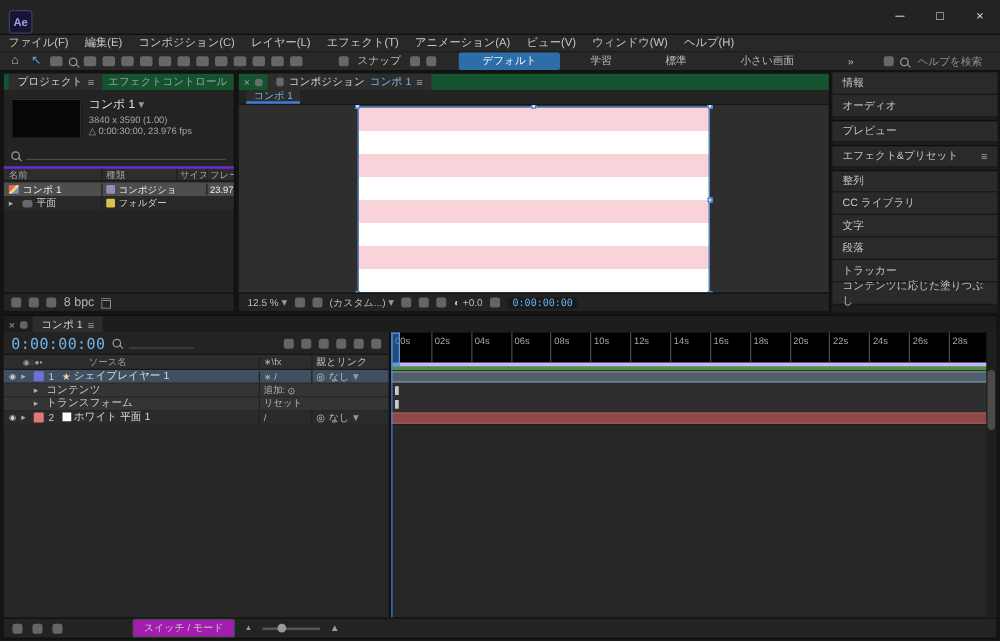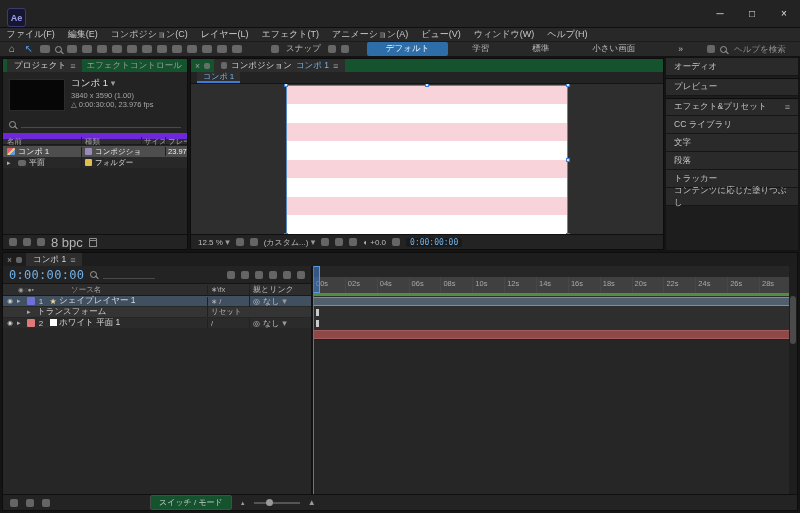--- a/index.html
+++ b/index.html
@@ -33,33 +33,33 @@
   .tabbar{height:13px;background:#14532d;display:flex;align-items:center;font-size:8.5px;color:#9e9e9e;gap:4px;padding:0 4px}
   .tab{background:#2d2d2d;color:#d4d4d4;height:100%;display:flex;align-items:center;padding:0 7px;gap:4px;white-space:nowrap}
   .menu-glyph{font-size:9px;color:#9a9a9a}
   
   .thumb{position:absolute;left:6px;top:20px;width:56px;height:32px;background:#060606;border:1px solid #2b2b2b}
   .pj-name{position:absolute;left:68px;top:18px;font-size:9.5px;color:#e2e2e2}
   .pj-line1{position:absolute;left:68px;top:32px;font-size:7.5px;color:#a6a6a6}
   .pj-line2{position:absolute;left:68px;top:41px;font-size:7.5px;color:#a6a6a6}
   .pj-search{position:absolute;left:0;top:58px;width:100%;height:14px;display:flex;align-items:center;padding:0 6px;gap:5px}
   .pj-search .line{flex:1;border-bottom:1px solid #4a4a4a;height:1px;margin-top:6px}
-  .pj-header{position:absolute;left:0;top:74px;width:100%;height:12px;background:#2d2d2d;border-top:6px solid #6d28d9;border-bottom:1px solid #1a1a1a;
+  .pj-header{position:absolute;left:0;top:74px;width:100%;height:12px;background:#2d2d2d;border-top:2px solid #6d28d9;border-bottom:1px solid #1a1a1a;
     display:flex;align-items:center;font-size:7.5px;color:#a5a5a5}
   .pj-row{position:absolute;left:0;width:100%;height:11px;display:flex;align-items:center;font-size:8px;color:#d0d0d0;background:#282828}
   .pj-row.selected{background:#4e4e4e;color:#efefef}
   .pc-name{flex:1;display:flex;align-items:center;gap:3px;padding-left:4px;overflow:hidden;white-space:nowrap}
   .pc-type{width:60px;display:flex;align-items:center;gap:3px;border-left:1px solid #1f1f1f;padding-left:3px;overflow:hidden;white-space:nowrap;font-size:7.5px}
   .pc-size{width:24px;border-left:1px solid #1f1f1f;padding-left:2px;overflow:hidden;white-space:nowrap;font-size:7.5px}
   .pc-frame{width:22px;border-left:1px solid #1f1f1f;padding-left:2px;overflow:hidden;white-space:nowrap;font-size:7.5px}
   .chip{width:7px;height:7px;border-radius:1px;display:inline-block;flex:0 0 auto}
   .comp-mini{width:8px;height:7px;border-radius:1px;display:inline-block;flex:0 0 auto;
     background:linear-gradient(135deg,#d66 0 40%,#fc6 40% 65%,#69d 65%)}
   .pj-footer{position:absolute;left:0;bottom:0;width:100%;height:15px;background:#232323;border-top:1px solid #101010;
-    display:flex;align-items:center;gap:6px;padding:0 6px;font-size:13px;color:#b5b5b5}
+    display:flex;align-items:center;gap:6px;padding:0 6px;font-size:10px;color:#b5b5b5}
   
   .viewer-row{position:absolute;left:0;top:13px;width:100%;height:12px;background:#232323;border-bottom:1px solid #141414;display:flex;align-items:center;padding:0 6px}
   .viewer-tab{font-size:8px;color:#7ab4e8;background:#2d2d2d;border-bottom:2px solid #3d7dd6;padding:0 6px;height:100%;display:flex;align-items:center}
   .viewport{position:absolute;left:0;top:25px;width:472px;height:152px;background:#2e2e2e;overflow:hidden}
   .comp-canvas{position:absolute;left:96px;top:2px;width:280px;height:148px;
     background:repeating-linear-gradient(to bottom,#f8d3d9 0 18.5px,#ffffff 18.5px 37px);
     outline:1px solid rgba(90,150,220,.85)}
   .handle{position:absolute;width:4px;height:4px;background:#d8e8fa;border:1px solid #3d7dd6}
   .comp-bottom{position:absolute;left:0;bottom:0;width:100%;height:15px;background:#232323;border-top:1px solid #101010;
     display:flex;align-items:center;gap:6px;padding:0 7px;font-size:8px;color:#bdbdbd;white-space:nowrap}
@@ -81,34 +81,34 @@
   .c-eye{width:14px;text-align:center;font-size:6.5px;color:#cfcfcf}
   .c-tw{width:10px;font-size:7px;color:#aeaeae}
   .swatch{width:8px;height:8px;border-radius:1px;flex:0 0 auto}
   .c-num{width:12px;text-align:center;font-size:8px;color:#c8c8c8}
   .c-ico{width:12px;text-align:center;font-size:8px;color:#e8d8a0}
   .c-name{flex:1;overflow:hidden;white-space:nowrap}
   .c-sw{width:42px;font-size:7.5px;color:#b5b5b5;border-left:1px solid #202020;padding-left:3px;display:flex;align-items:center;gap:2px;overflow:hidden;white-space:nowrap}
   .c-parent{width:62px;font-size:8px;border-left:1px solid #202020;display:flex;align-items:center;gap:3px;padding-left:3px;color:#c0c0c0}
   .solid-ico{width:7px;height:7px;background:#ffffff;display:inline-block;flex:0 0 auto}
   .tl-right{position:absolute;left:308px;top:0;width:486px;height:230px;background:#262626;border-left:2px solid #121212}
-  .ruler{position:absolute;left:0;top:11px;width:478px;height:28px;background:#404040;border-bottom:4px solid #c4b5fd;display:flex}
+  .ruler{position:absolute;left:0;top:0;width:478px;height:28px;background:#000000;border-bottom:4px solid #c4b5fd;display:flex}
   .rcell{flex:0 0 31.87px;border-left:1px solid #474747;font-size:7.5px;color:#a8a8a8;padding:2px 0 0 2px;overflow:hidden}
   .tr-rows{position:absolute;left:0;top:28px;width:478px;height:46px;background:#2e2e2e;border-bottom:1px solid #1f1f1f}
   .cache{position:absolute;left:0;top:27px;width:478px;height:3px;background:#4f8f3f}
   .bar1{position:absolute;left:0;top:31px;width:478px;height:9px;background:#515e6b;border:1px solid #7e8e9c}
   .bar2{position:absolute;left:0;top:64px;width:478px;height:9px;background:#8e4848;border:1px solid #a25c5c}
   .imark{position:absolute;left:3px;width:3px;height:7px;background:#c9c9c9}
   .ph-line{position:absolute;left:0;top:0;width:1px;height:230px;background:#3d7dd6}
   .ph-head{position:absolute;left:0;top:0;width:7px;height:27px;background:rgba(64,120,200,.6);border:1px solid #5a9ae0}
   .vsb{position:absolute;right:0;top:0;width:8px;height:230px;background:#1e1e1e}
   .vsb-thumb{position:absolute;left:1px;top:30px;width:6px;height:48px;background:#4a4a4a;border-radius:3px}
   .tl-footer{position:absolute;left:0;bottom:0;width:100%;height:16px;background:#232323;border-top:1px solid #101010;
     display:flex;align-items:center;gap:8px;padding:0 7px;font-size:8px;color:#b8b8b8}
-  .switch-btn{background:#14532d;border:1px solid #4a4a4a;border-radius:2px;padding:1px 8px;font-size:8px;color:#c8c8c8;margin-left:92px;white-space:nowrap}
+  .switch-btn{background:#a21caf;border:1px solid #4a4a4a;border-radius:2px;padding:1px 8px;font-size:8px;color:#c8c8c8;margin-left:48px;white-space:nowrap}
   .slider-track{width:46px;height:2px;background:#555;position:relative;display:inline-block}
   .slider-knob{position:absolute;left:12px;top:-3px;width:7px;height:7px;border-radius:50%;background:#9a9a9a}
   .mtn{font-size:6px;color:#9a9a9a}
   .mtn.big{font-size:8px}
 </style>
 </head>
 <body>
 
 <div class="abs titlebar">
   <span class="ae-badge">Ae</span>
@@ -265,29 +265,35 @@
       <span>◐</span>
       <span>+0.0</span>
     </span>
     <span class="gicon sq"></span>
     <span class="tc-pill">0:00:00:00</span>
   </div>
 </div>
 
 <div class="abs" style="left:666px;top:58px;width:132px;height:192px;background:#1d1d1d">
   <div class="dock-row">
+      <span>情報</span>
+    </div>
+  <div class="dock-row">
       <span>オーディオ</span>
     </div>
   <div class="dock-row gap">
       <span>プレビュー</span>
     </div>
   <div class="dock-row gap">
     <span>エフェクト&amp;プリセット</span>
     <span class="menu-glyph" style="margin-left:auto">≡</span>
   </div>
+  <div class="dock-row gap">
+      <span>整列</span>
+    </div>
   <div class="dock-row">
       <span>CC ライブラリ</span>
     </div>
   <div class="dock-row">
       <span>文字</span>
     </div>
   <div class="dock-row">
       <span>段落</span>
     </div>
   <div class="dock-row">
@@ -338,20 +344,30 @@
         <span class="c-ico">★</span>
         <span class="c-name">シェイプレイヤー 1</span>
         <span class="c-sw">∗ /</span>
         <span class="c-parent">
           <span>◎</span>
           <span>なし</span>
           <span class="menu-glyph">▾</span>
         </span>
       </div>
 
+      <div class="tl-row group">
+        <span style="width:24px"></span>
+        <span class="c-tw">▸</span>
+        <span class="c-name" style="color:#c9c9c9">コンテンツ</span>
+        <span class="c-sw">
+          <span>追加:</span>
+          <span>⊙</span>
+        </span>
+        <span class="c-parent"></span>
+      </div>
 
       <div class="tl-row group">
         <span style="width:24px"></span>
         <span class="c-tw">▸</span>
         <span class="c-name" style="color:#c9c9c9">トランスフォーム</span>
         <span class="c-sw">
           <span>リセット</span>
         </span>
         <span class="c-parent"></span>
       </div>

